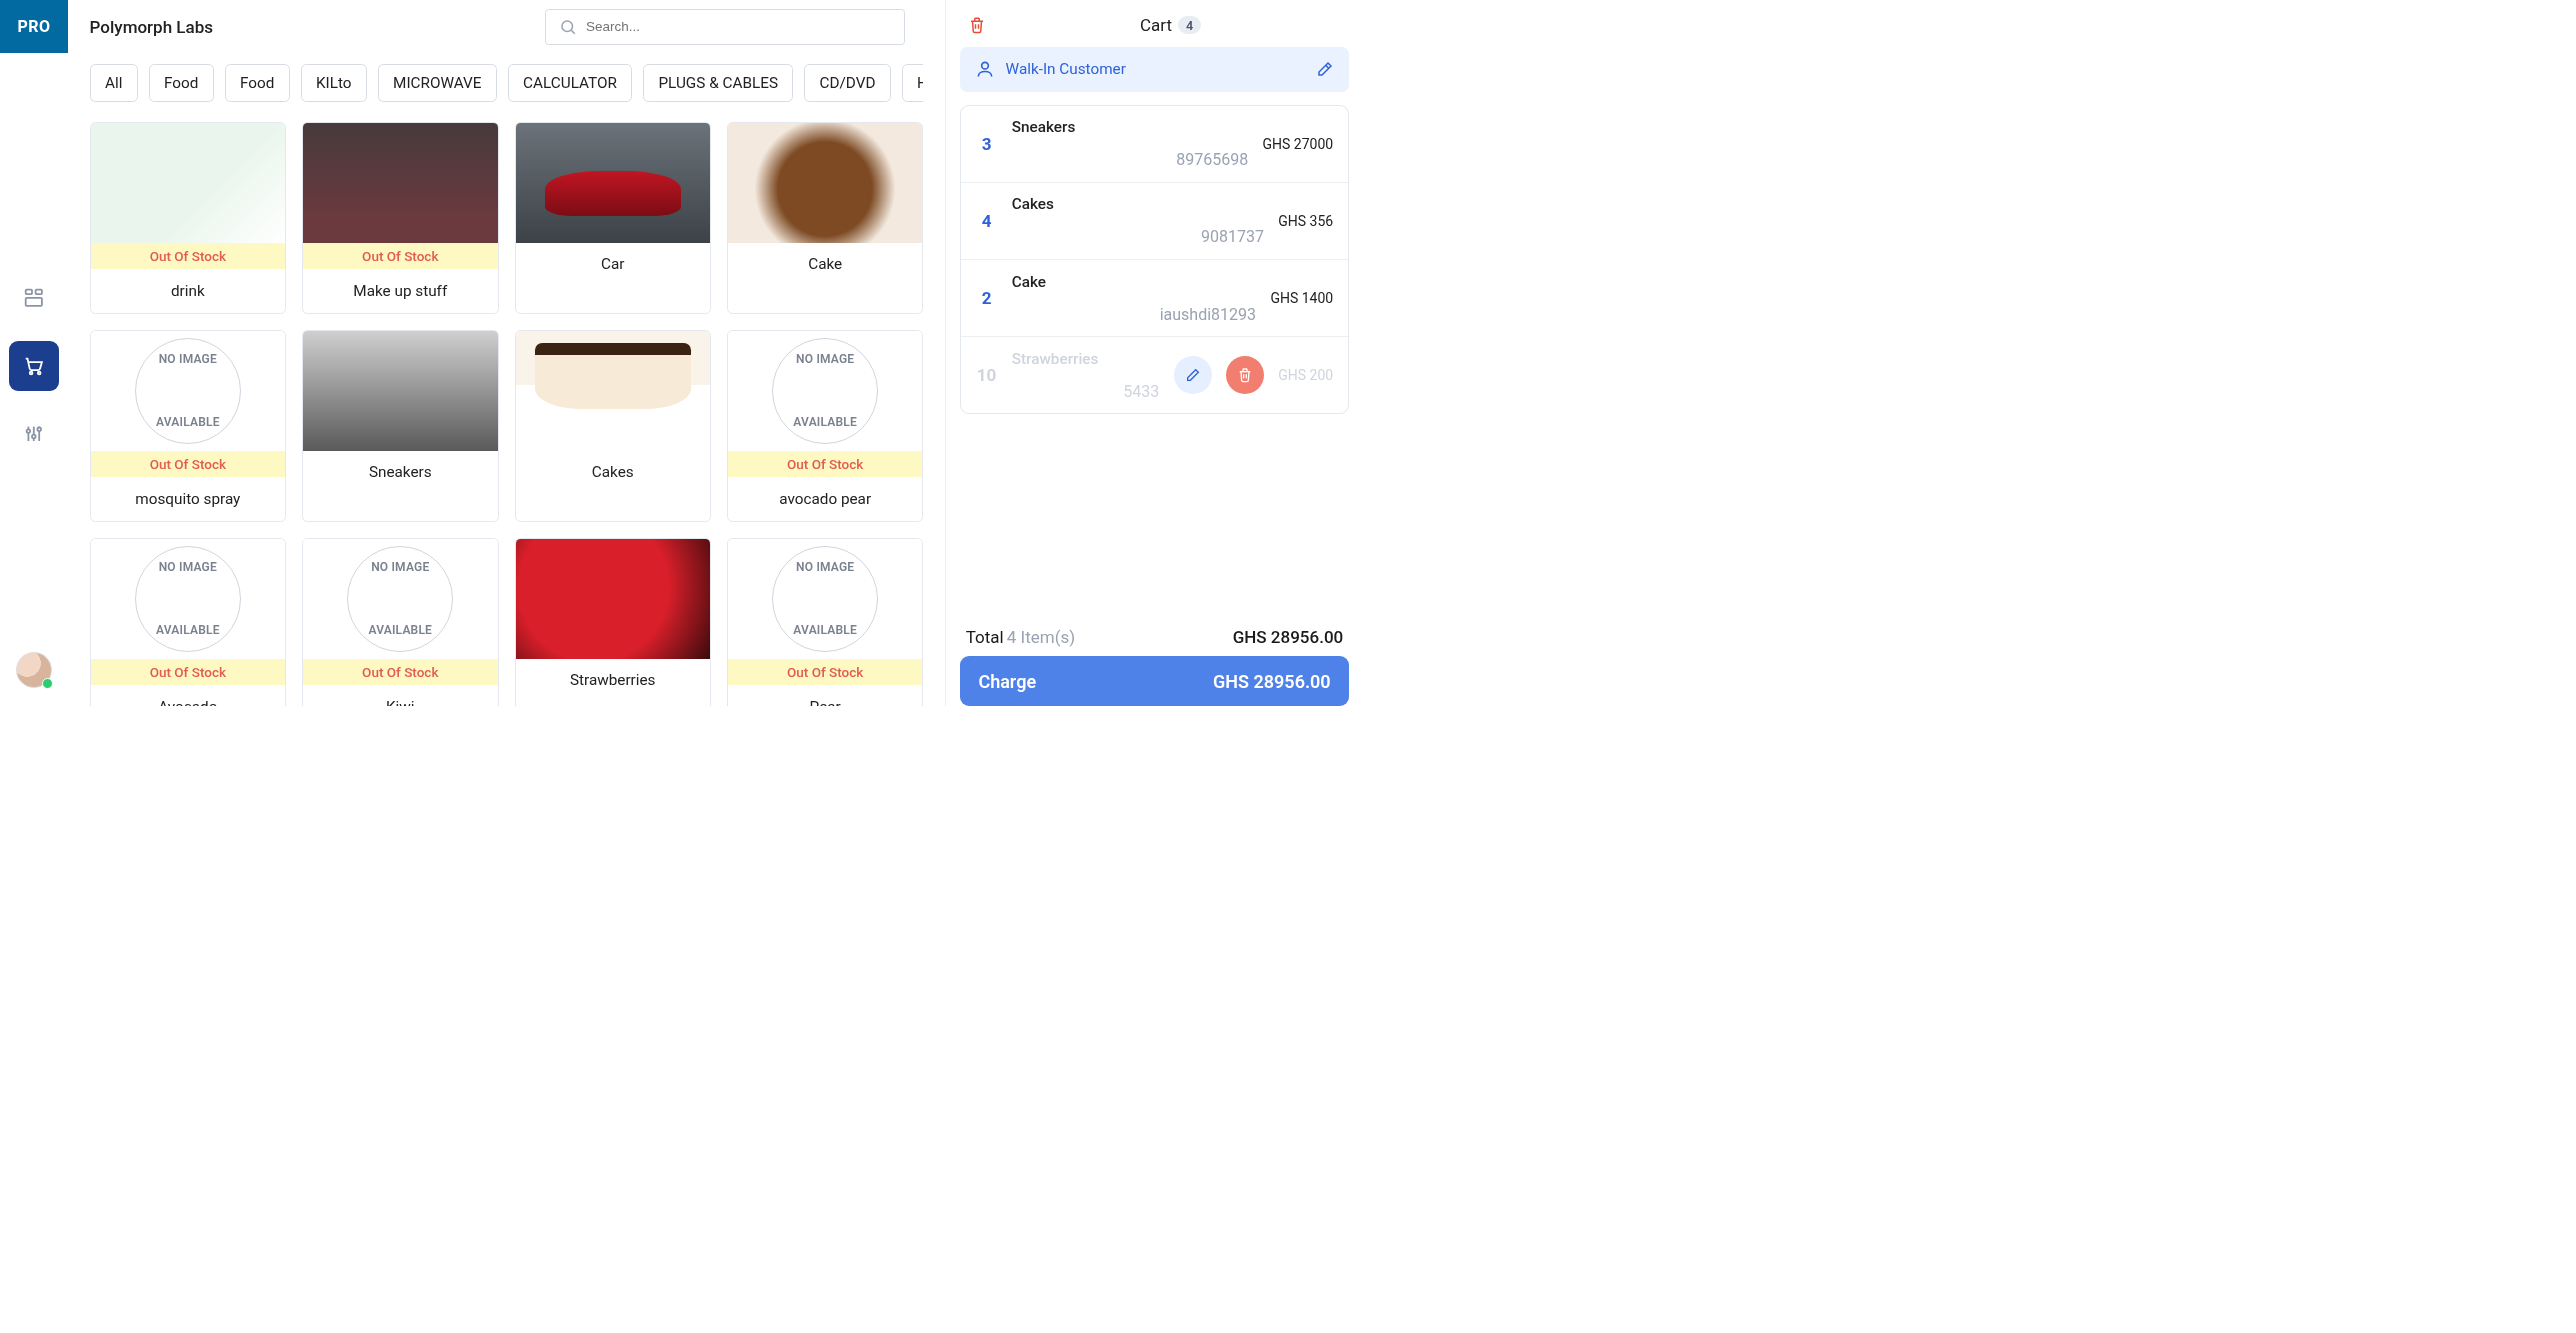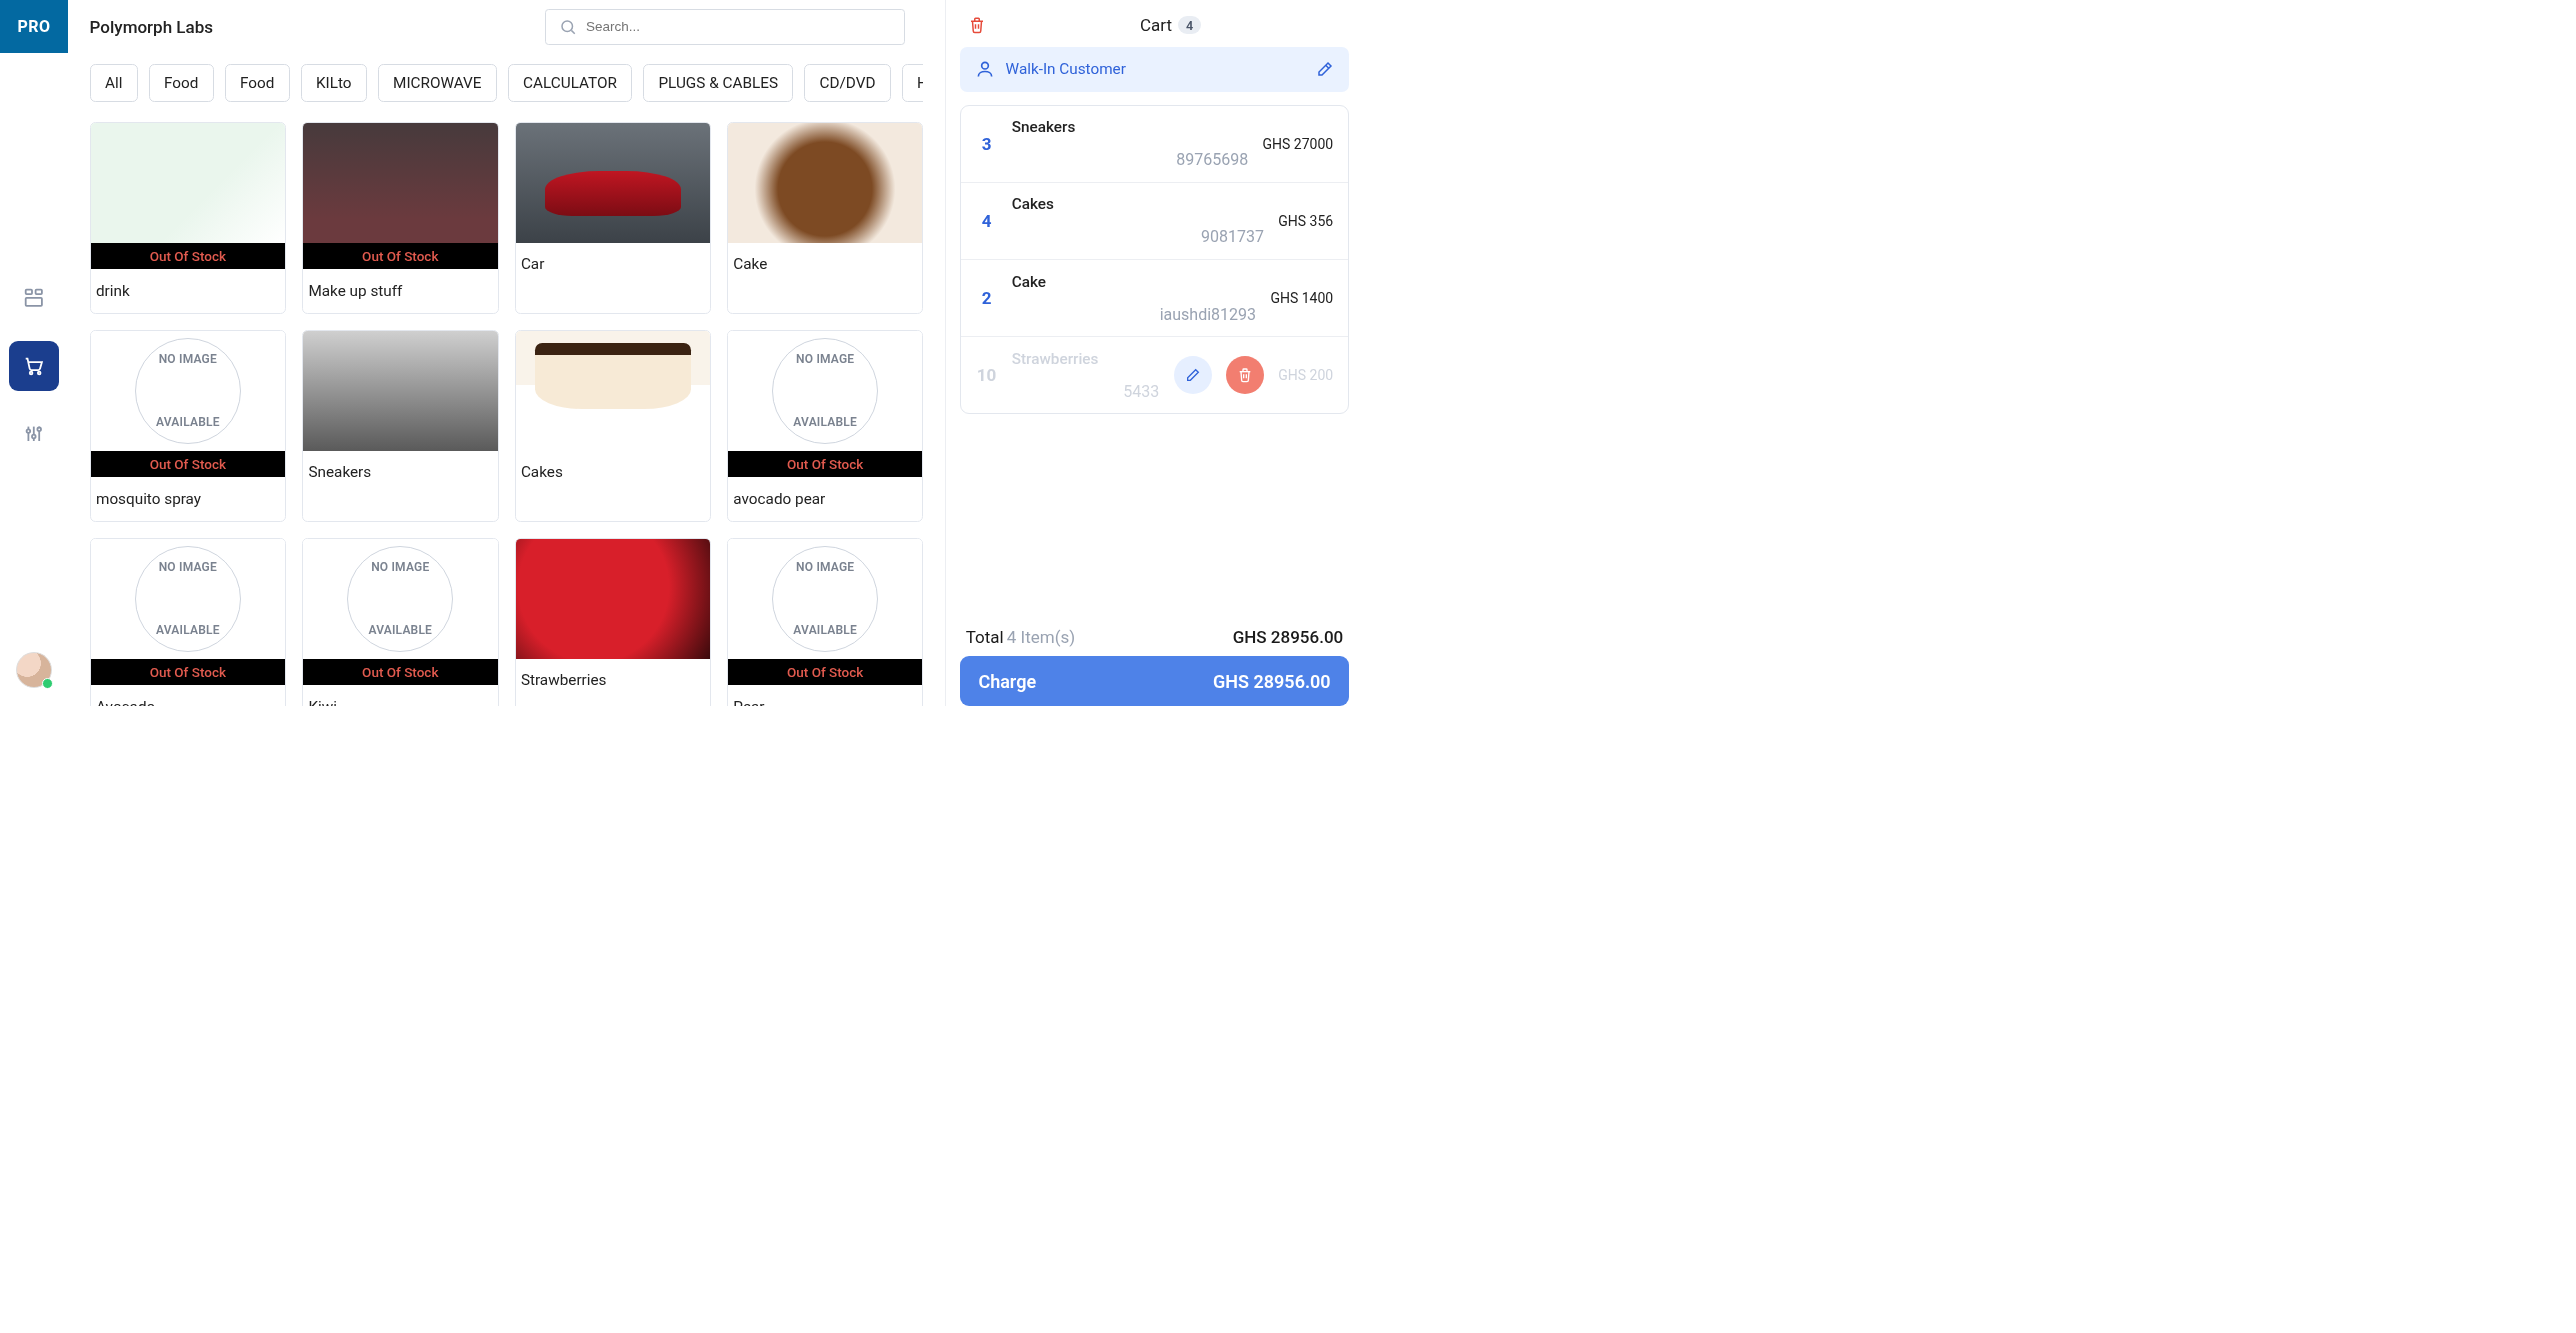--- a/index.html
+++ b/index.html
@@ -139,28 +139,29 @@
     position:relative;
   }
   .thumb .pic { width:100%; height:100%; object-fit:cover; }
   .noimg {
     width:106px; height:106px; border:1.8px solid #cfd5de; border-radius:50%;
     display:flex; align-items:center; justify-content:center; flex-direction:column;
     color:#7a828f; font-size:12px; font-weight:600; letter-spacing:0.2px;gap:48px;
   }
   .noimg span { line-height:1.2; }
   .oos {
-    background:#000000;
+    background:#fef9c3;
     color:#e25b4f;
     text-align:center;
     font-size:13.5px;
     padding:5.4px 0;
     font-weight:500;
   }
   .card-title {
+    text-align:center;
     padding:12.6px 5.4px;
     font-size:15.3px;
     color:#222;
   }
 
   
   .pic-chart { background: linear-gradient(135deg,#eaf6ed 0 60%, #fff 100%); }
   .pic-makeup { background: linear-gradient(#473a3c, #6b3a3e 80%); }
   .pic-car { background: linear-gradient(#6b7279, #3c4248); position:relative;}
   .pic-car::after { content:''; position:absolute; width:70%; height:38%; left:15%; top:40%; border-radius:40% 40% 20% 20%; background:linear-gradient(#c01622,#7c0c14); }

